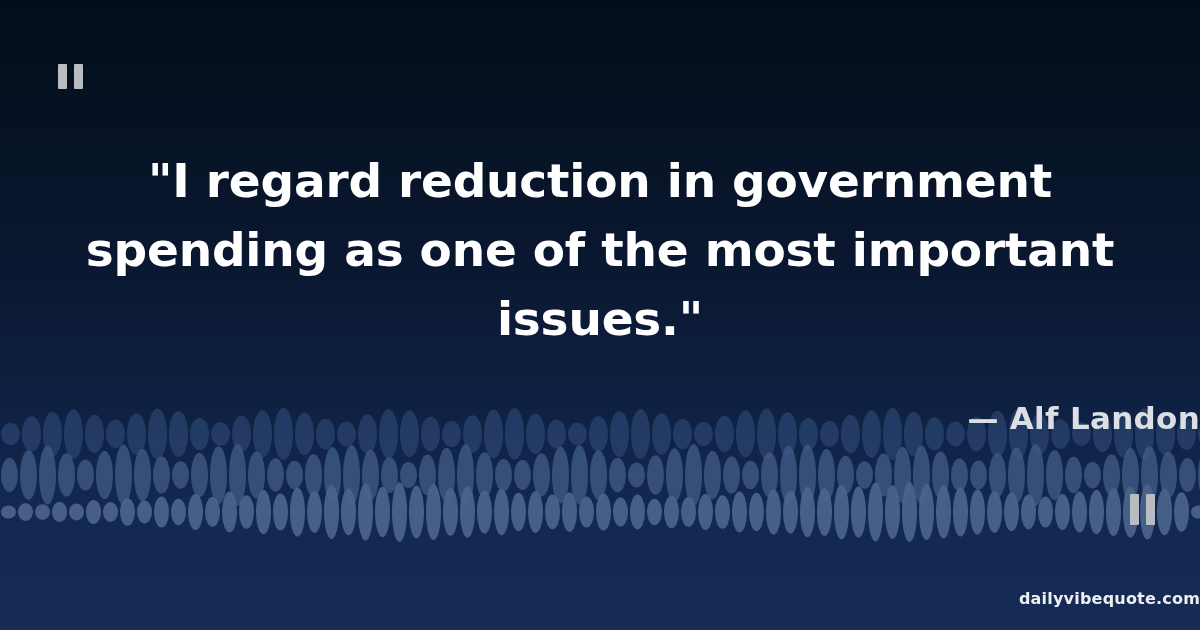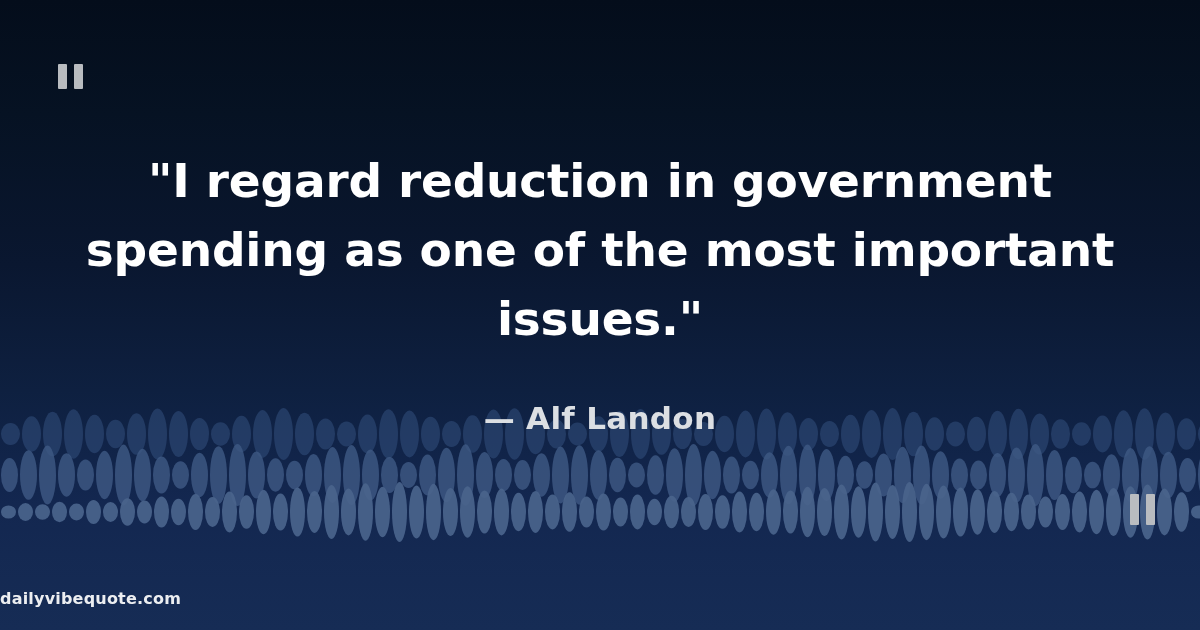--- a/index.html
+++ b/index.html
@@ -73,35 +73,35 @@
     letter-spacing: -0.2px;
     white-space: pre-line;
   }
 
   
   #attribution {
     position: absolute;
     left: 0;
     top: 400px;
     width: 1200px;
-    text-align: center;
+    text-align: right;
     color: #dcdfe3;
     font-size: 31px;
     font-weight: bold;
     letter-spacing: 0.3px;
     z-index: 5;
   }
 
   
   #footer {
     position: absolute;
     left: 0;
     top: 589px;
     width: 1200px;
-    text-align: left;
+    text-align: right;
     color: #eceef1;
     font-size: 16px;
     font-weight: bold;
     letter-spacing: 0.2px;
   }
 </style>
 </head>
 <body>
 
 <div id="canvas">

